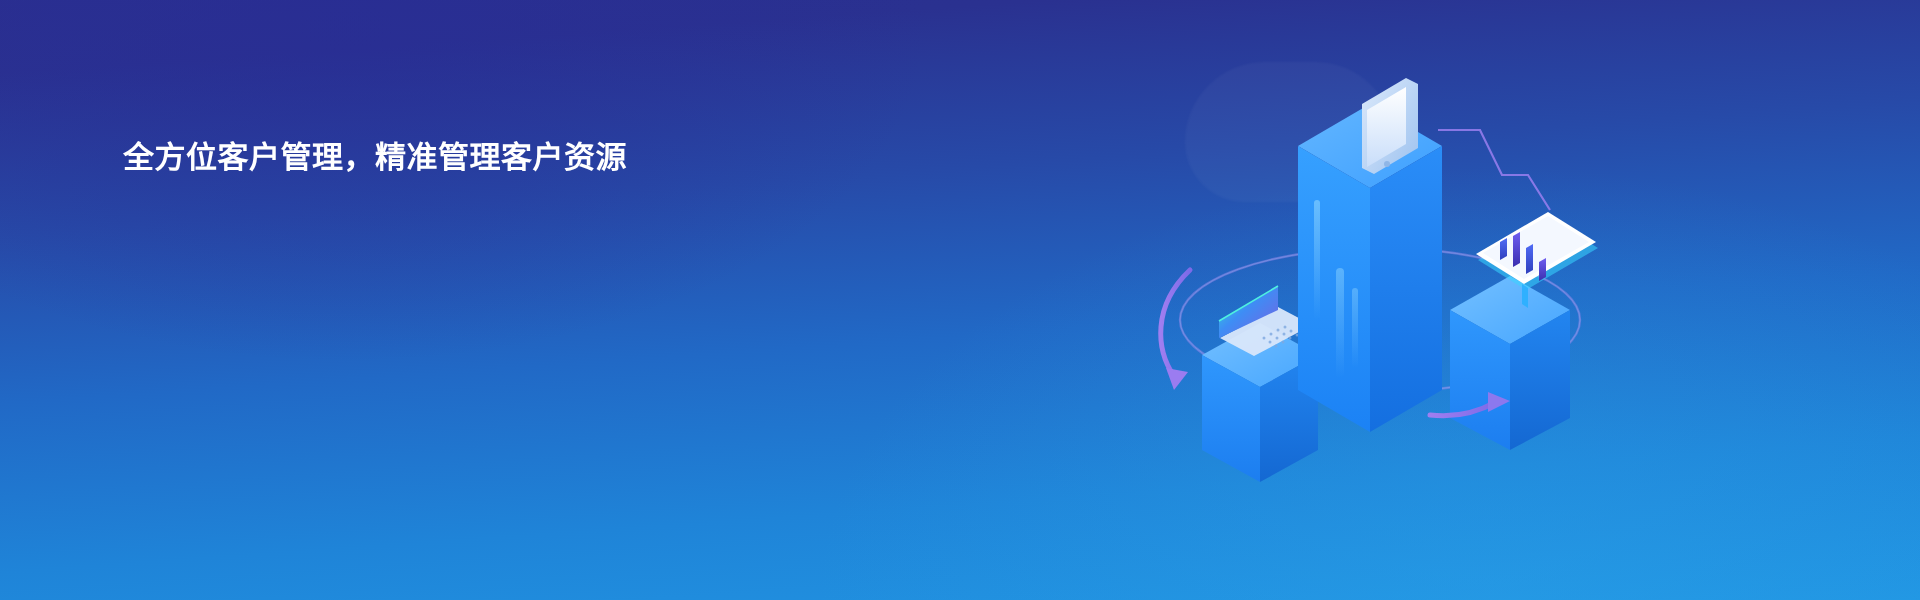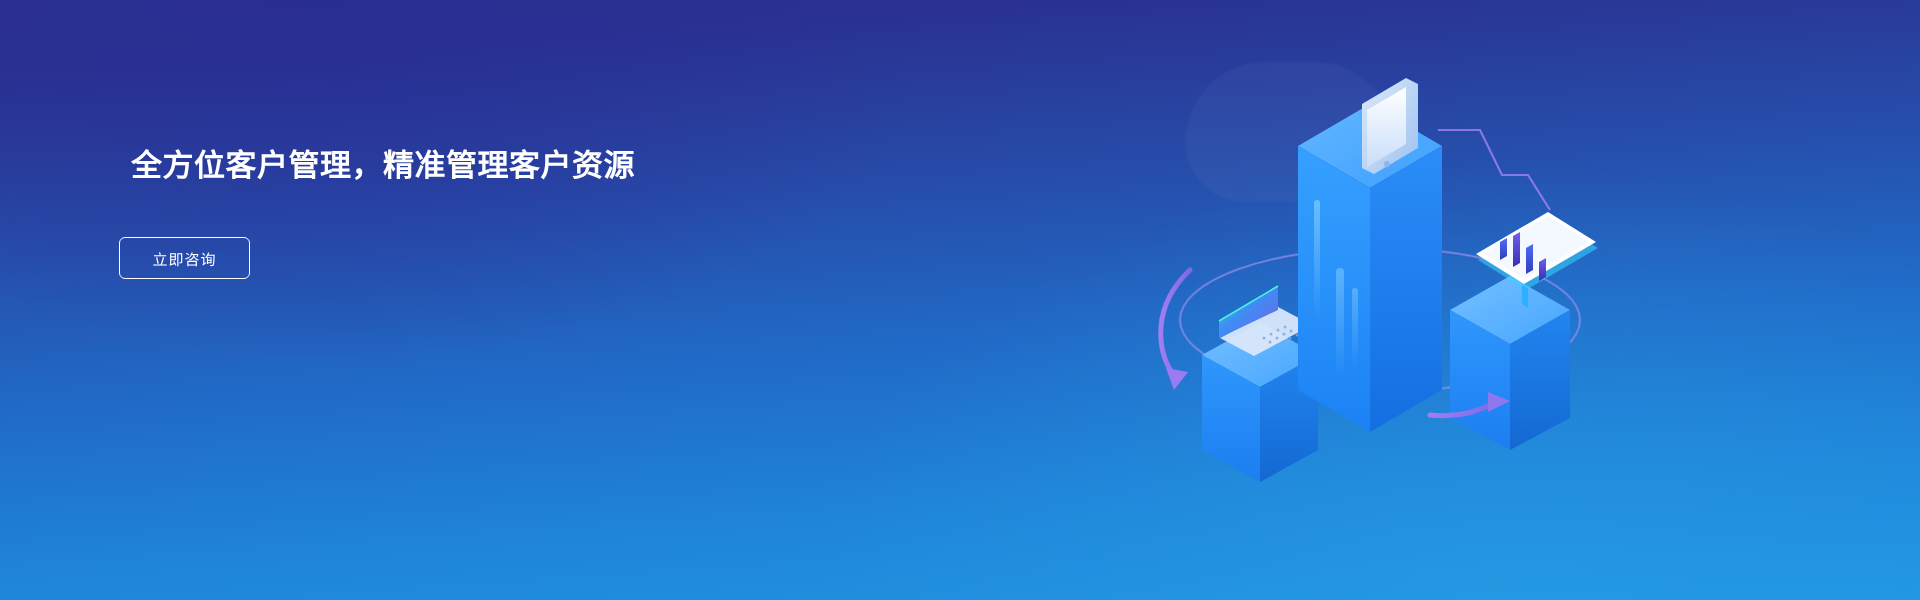--- a/index.html
+++ b/index.html
@@ -51,21 +51,21 @@
 
   
   .copy {
     position: absolute;
     left: 119px;
     top: 132px;
     width: 640px;
     z-index: 5;
   }
   .headline {
-    margin: 12px;
+    margin: 4px;
     font-size: 31px;
     line-height: 44px;
     font-weight: 700;
     color: #ffffff;
     letter-spacing: 0.5px;
     white-space: nowrap;
   }
   .subtitle {
     margin: 18px 0 0 0;
     font-size: 15.5px;
@@ -108,21 +108,20 @@
 <body>
 
 <div class="banner">
 
   <div class="cloud-blob"></div>
 
   <div class="copy">
     <h1 class="headline">全方位客户管理，精准管理客户资源</h1>
 
 
-    <button class="cta-button">立即咨询</button>
   </div>
 
   <div class="illustration">
     <svg viewBox="0 0 500 470" xmlns="http://www.w3.org/2000/svg" aria-hidden="true">
       <defs>
         <linearGradient id="gBarFrontC" x1="0" y1="0" x2="0" y2="1">
           <stop offset="0%" stop-color="#36a0ff"></stop>
           <stop offset="100%" stop-color="#1b82f5"></stop>
         </linearGradient>
         <linearGradient id="gBarSideC" x1="0" y1="0" x2="0" y2="1">

